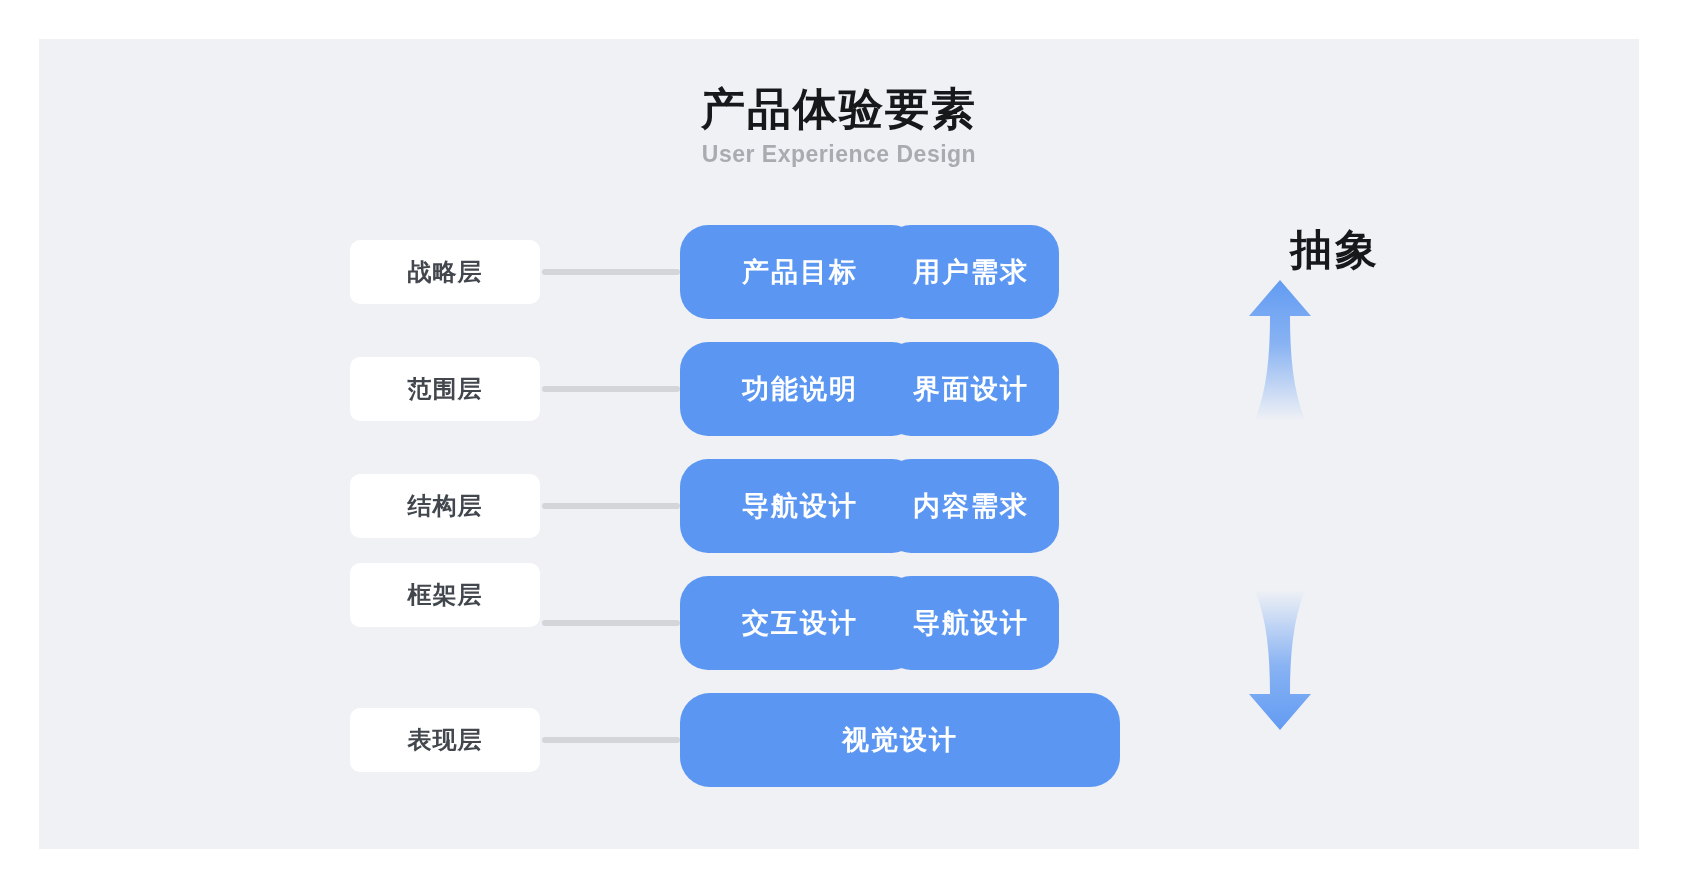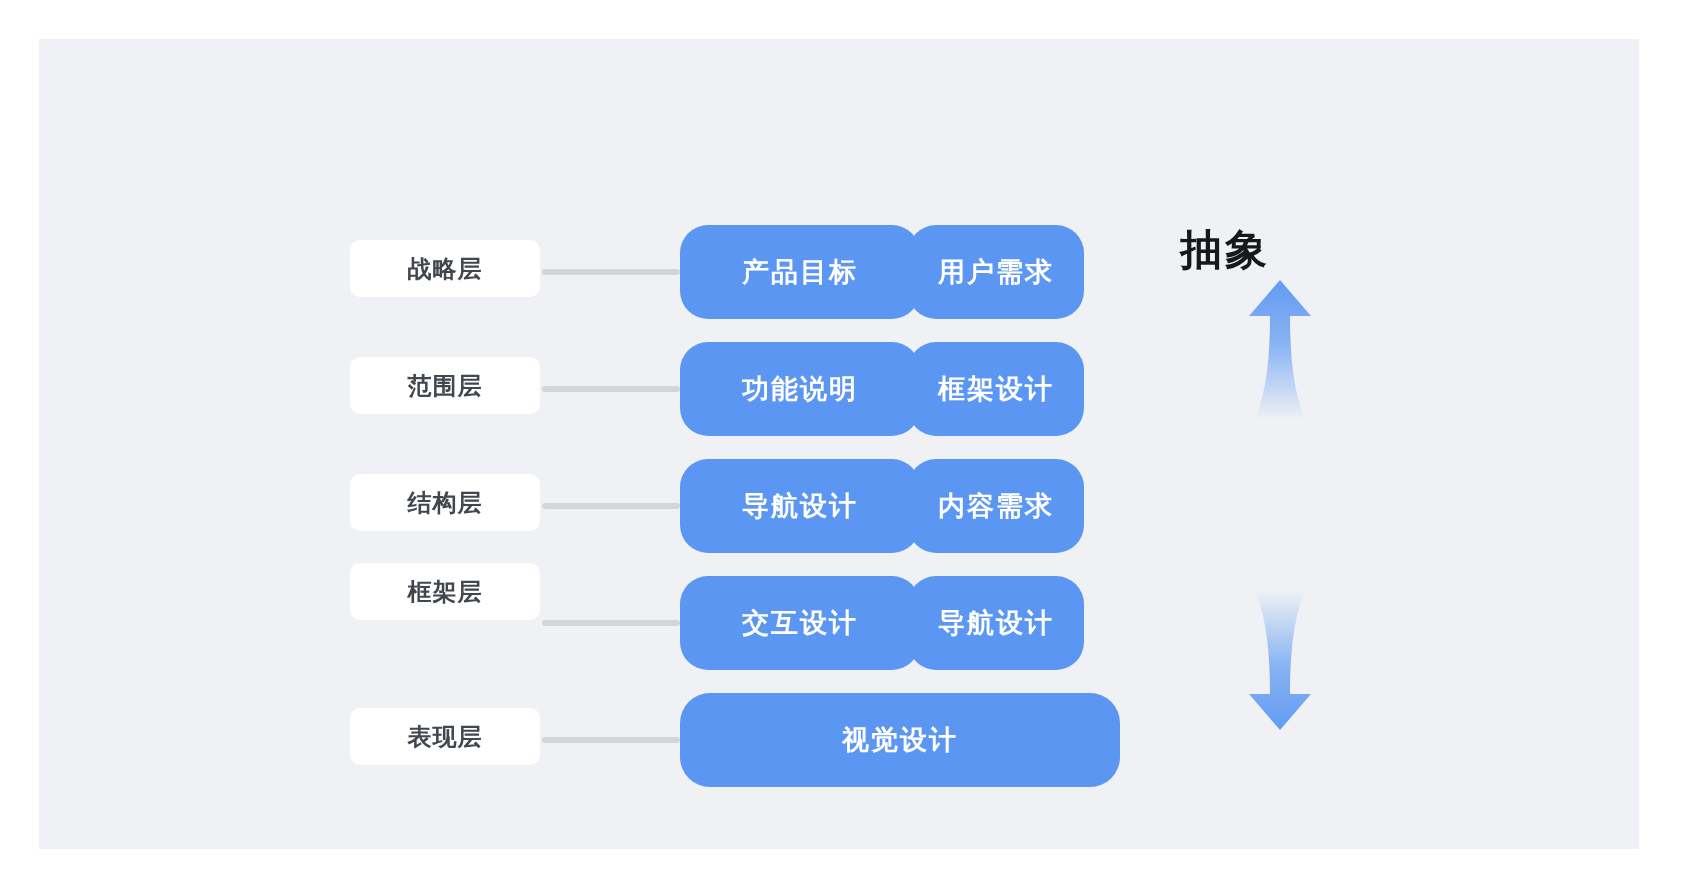--- a/index.html
+++ b/index.html
@@ -25,78 +25,82 @@
   .header{position:absolute;left:0;top:46px;width:100%;text-align:center;}
   .title{
     font-size:44px;font-weight:700;color:var(--title);
     letter-spacing:2px;line-height:1.1;margin:0;
   }
   .subtitle{
     font-size:23px;font-weight:700;color:var(--subtitle);
     letter-spacing:0.5px;margin-top:8px;
   }
   .label-box{
-    position:absolute;left:311px;width:190px;height:57px;
+    position:absolute;left:311px;width:190px;height:64px;
     background:#ffffff;border-radius:10px;
     display:flex;align-items:center;justify-content:center;
     font-size:24px;font-weight:700;color:var(--label-text);
     letter-spacing:1px;
   }
   .connector{
     position:absolute;left:503px;width:138px;height:6px;
     background:var(--line);border-radius:3px;
   }
   .blue-box{
     position:absolute;height:94px;
     background:var(--accent);border-radius:28px;
     display:flex;align-items:center;justify-content:center;
     font-size:27px;font-weight:700;color:#ffffff;
     letter-spacing:2px;
   }
   .col1{left:641px;width:240px;}
-  .col2{left:869px;width:176px;}
+  .col2{left:844px;width:176px;}
   .wide{left:641px;width:440px;border-radius:30px;}
   
   .r0 .label-box{top:201px}.r0 .connector{top:230px}.r0 .blue-box{top:186px}
   .r1 .label-box{top:318px}.r1 .connector{top:347px}.r1 .blue-box{top:303px}
   .r2 .label-box{top:435px}.r2 .connector{top:464px}.r2 .blue-box{top:420px}
   .r3 .label-box{top:524px}.r3 .connector{top:581px}.r3 .blue-box{top:537px}
   .r4 .label-box{top:669px}.r4 .connector{top:698px}.r4 .blue-box{top:654px}
   .axis-label{
-    position:absolute;left:1141px;width:200px;text-align:left;
+    position:absolute;left:1141px;width:200px;text-align:right;
     font-size:42px;font-weight:700;color:var(--title);letter-spacing:3px;
   }
   .axis-top{top:183px;}
   .axis-bottom{top:703px;}
   .axis-arrow{position:absolute;left:1209px;width:64px;height:140px;}
   .arrow-up{top:241px;}
   .arrow-down{top:551px;transform:rotate(180deg);}
 </style>
 </head>
 <body>
 
 <div class="card">
 
+  <div class="header">
+    <div class="title">产品体验要素</div>
+    <div class="subtitle">User Experience Design</div>
+  </div>
 
   <div class="row r0">
     <div class="label-box">
       <span>战略层</span>
     </div>
     <div class="connector"></div>
     <div class="blue-box col1">产品目标</div>
     <div class="blue-box col2">用户需求</div>
   </div>
 
   <div class="row r1">
     <div class="label-box">
       <span>范围层</span>
     </div>
     <div class="connector"></div>
     <div class="blue-box col1">功能说明</div>
-    <div class="blue-box col2">框架设计</div>
+    <div class="blue-box col2">界面设计</div>
   </div>
 
   <div class="row r2">
     <div class="label-box">
       <span>结构层</span>
     </div>
     <div class="connector"></div>
     <div class="blue-box col1">导航设计</div>
     <div class="blue-box col2">内容需求</div>
   </div>

